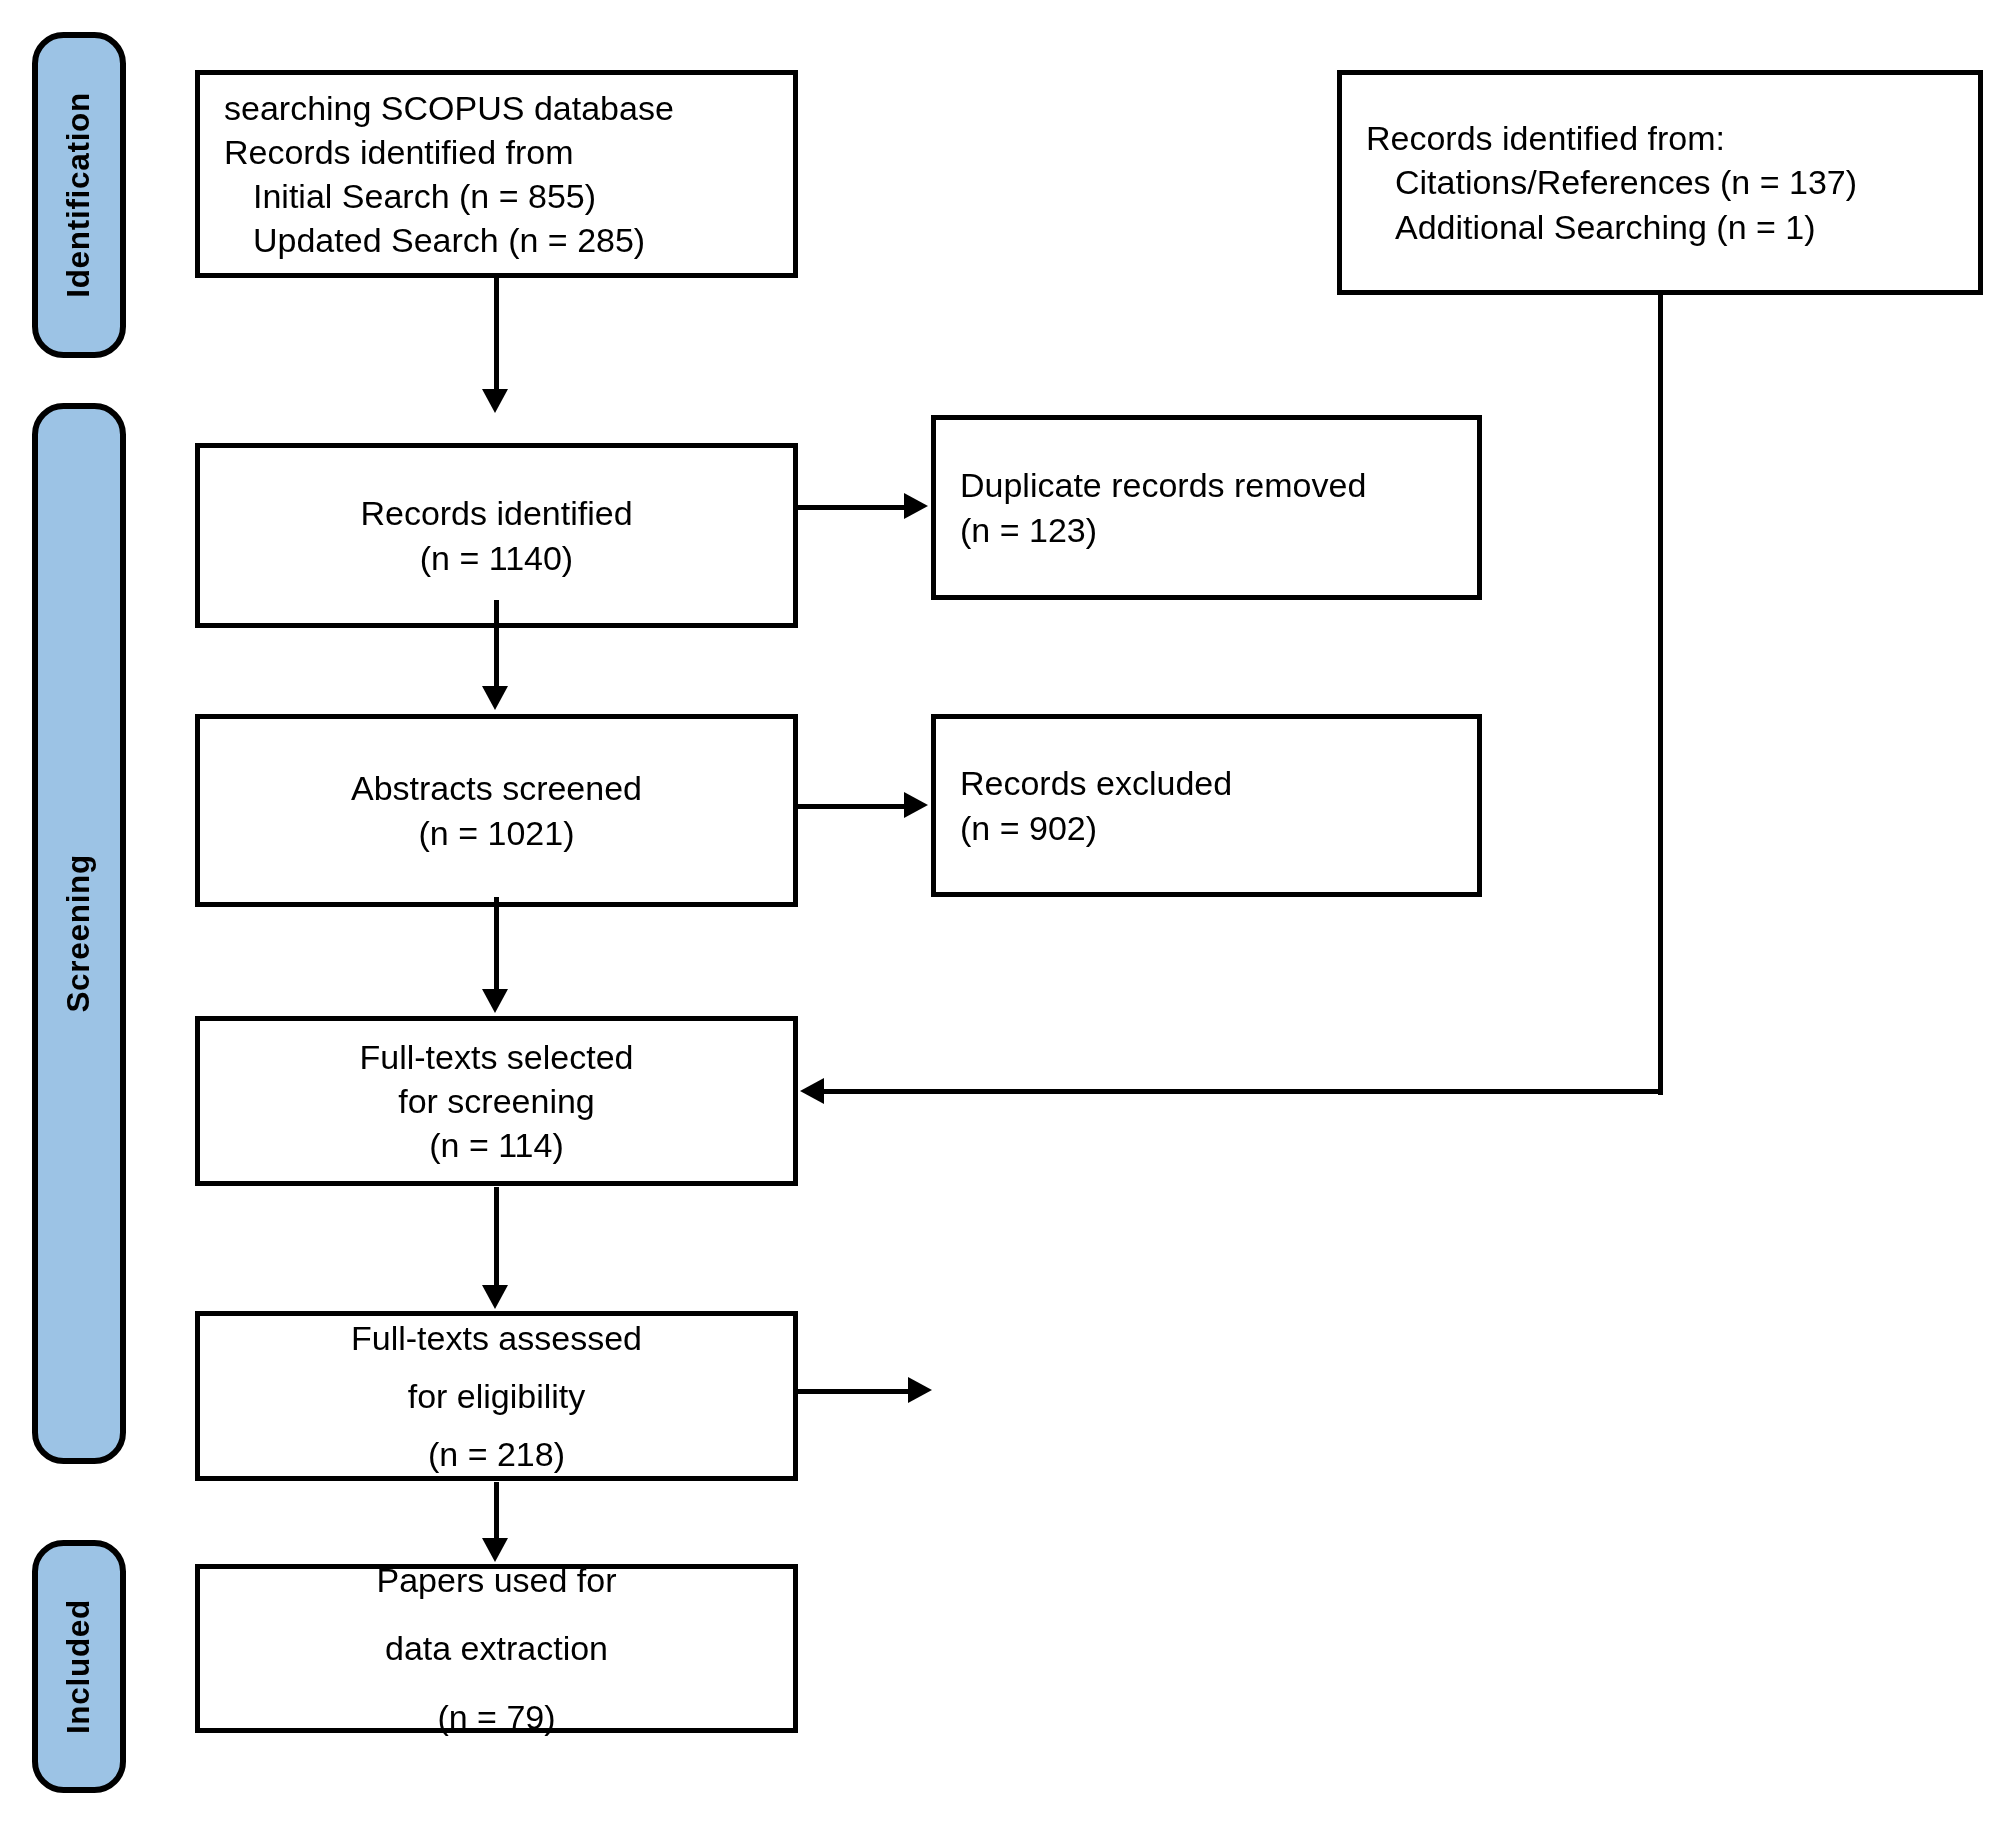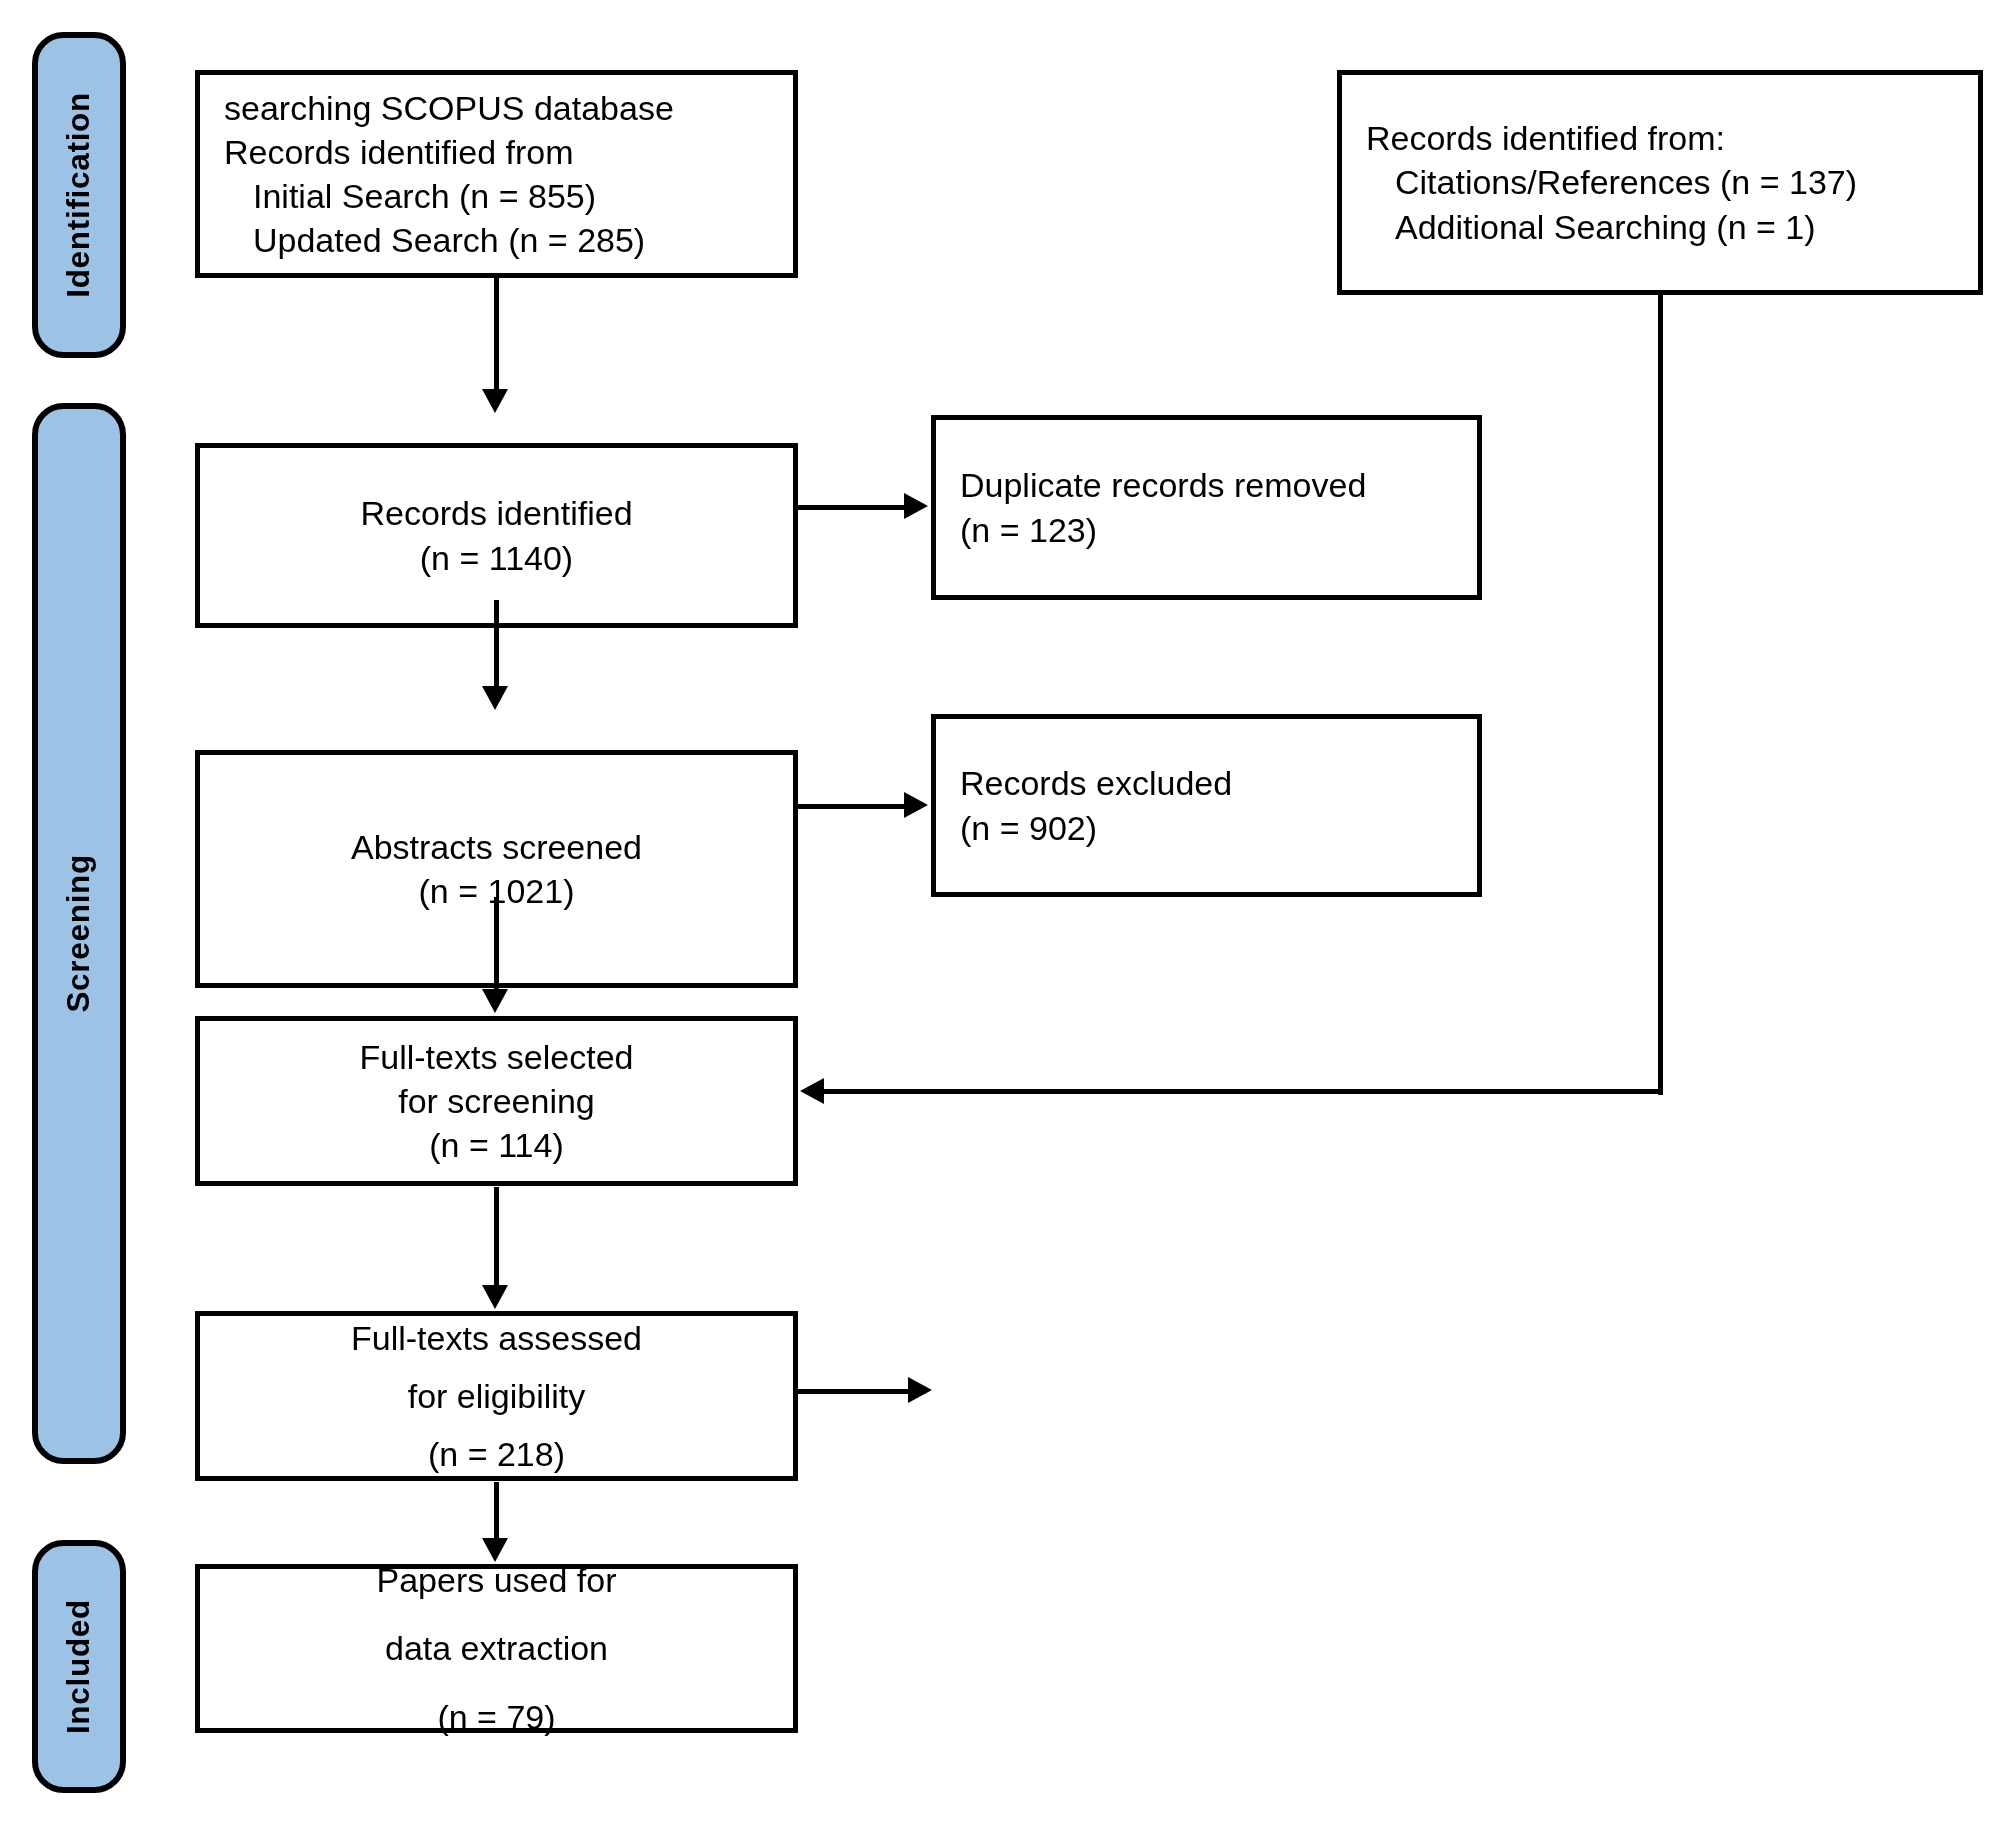--- a/index.html
+++ b/index.html
@@ -118,21 +118,21 @@
   <div class="box center" style="left:195px; top:415px; width:603px; height:185px;margin-top:28px;">
     <span class="ln">Records identified</span>
     <span class="ln">(n = 1140)</span>
   </div>
 
   <div class="box left" style="left:931px; top:415px; width:551px; height:185px;">
     <span class="ln">Duplicate records removed</span>
     <span class="ln">(n = 123)</span>
   </div>
 
-  <div class="box center" style="left:195px; top:714px; width:603px; height:238px;margin-top:36px;">
+  <div class="box center" style="left:195px; top:714px; width:603px; height:193px;">
     <span class="ln">Abstracts screened</span>
     <span class="ln">(n = 1021)</span>
   </div>
 
   <div class="box left" style="left:931px; top:714px; width:551px; height:183px;">
     <span class="ln">Records excluded</span>
     <span class="ln">(n = 902)</span>
   </div>
 
   <div class="box center" style="left:195px; top:1016px; width:603px; height:170px;">

